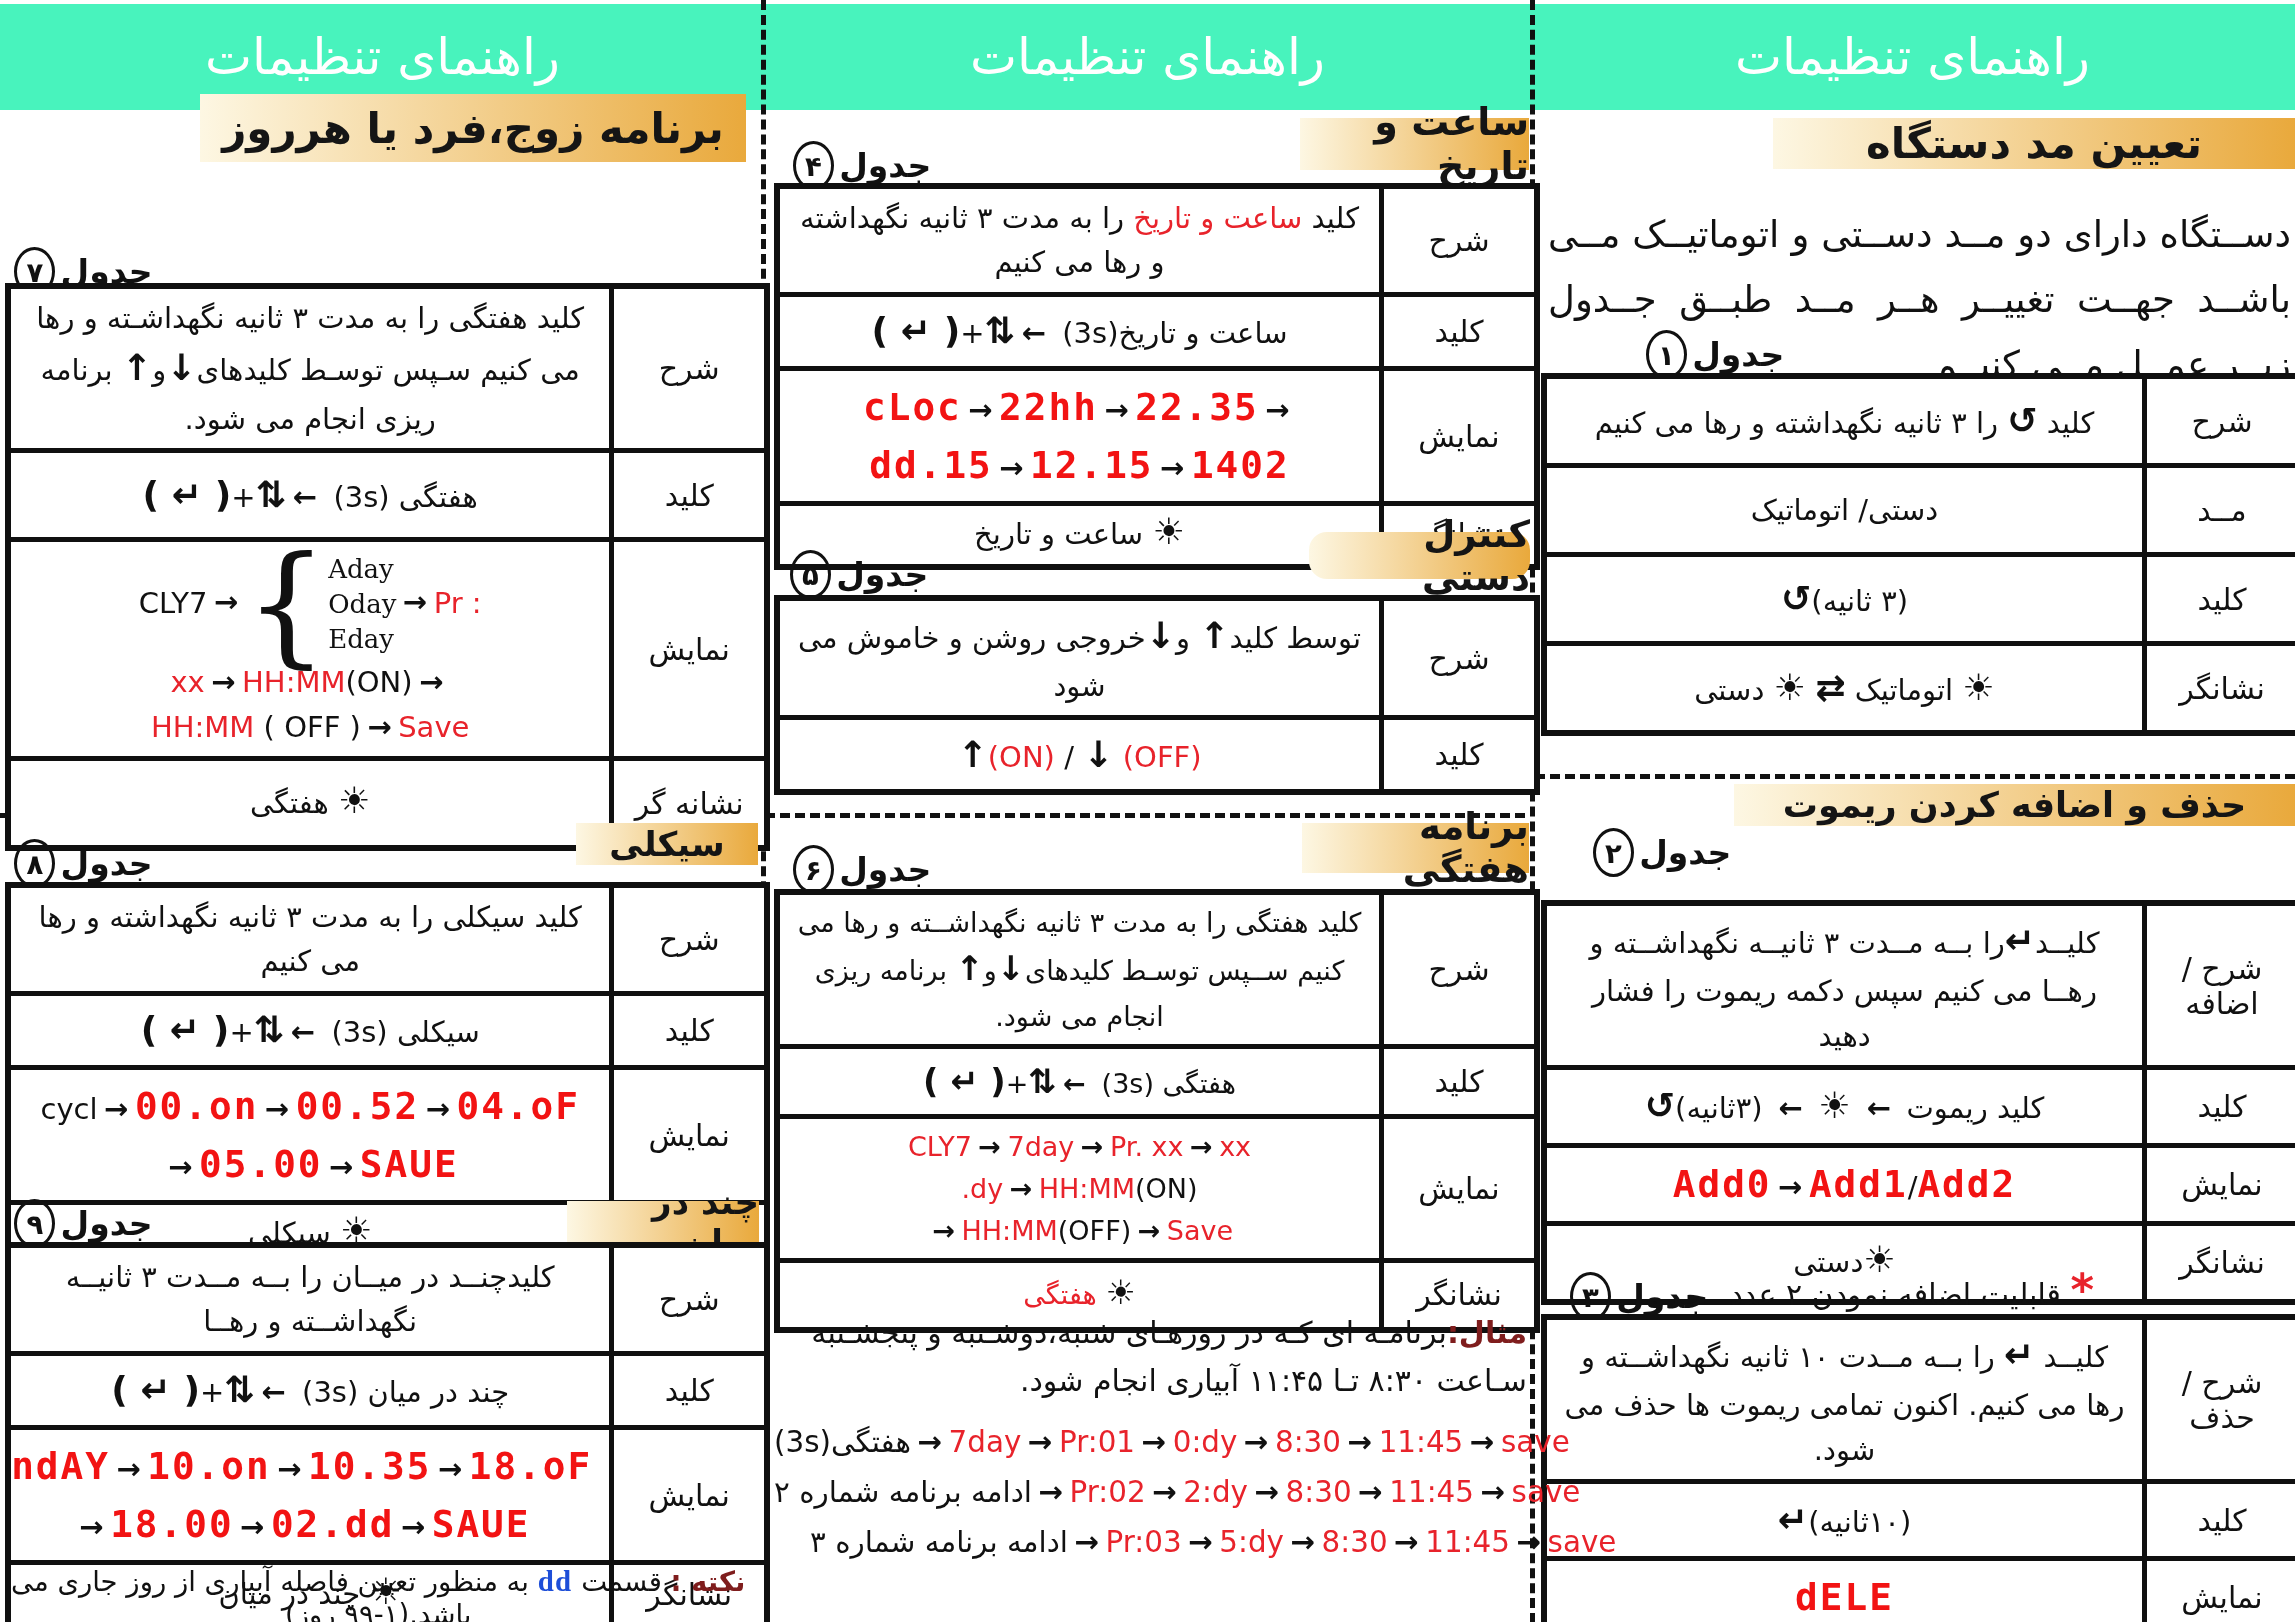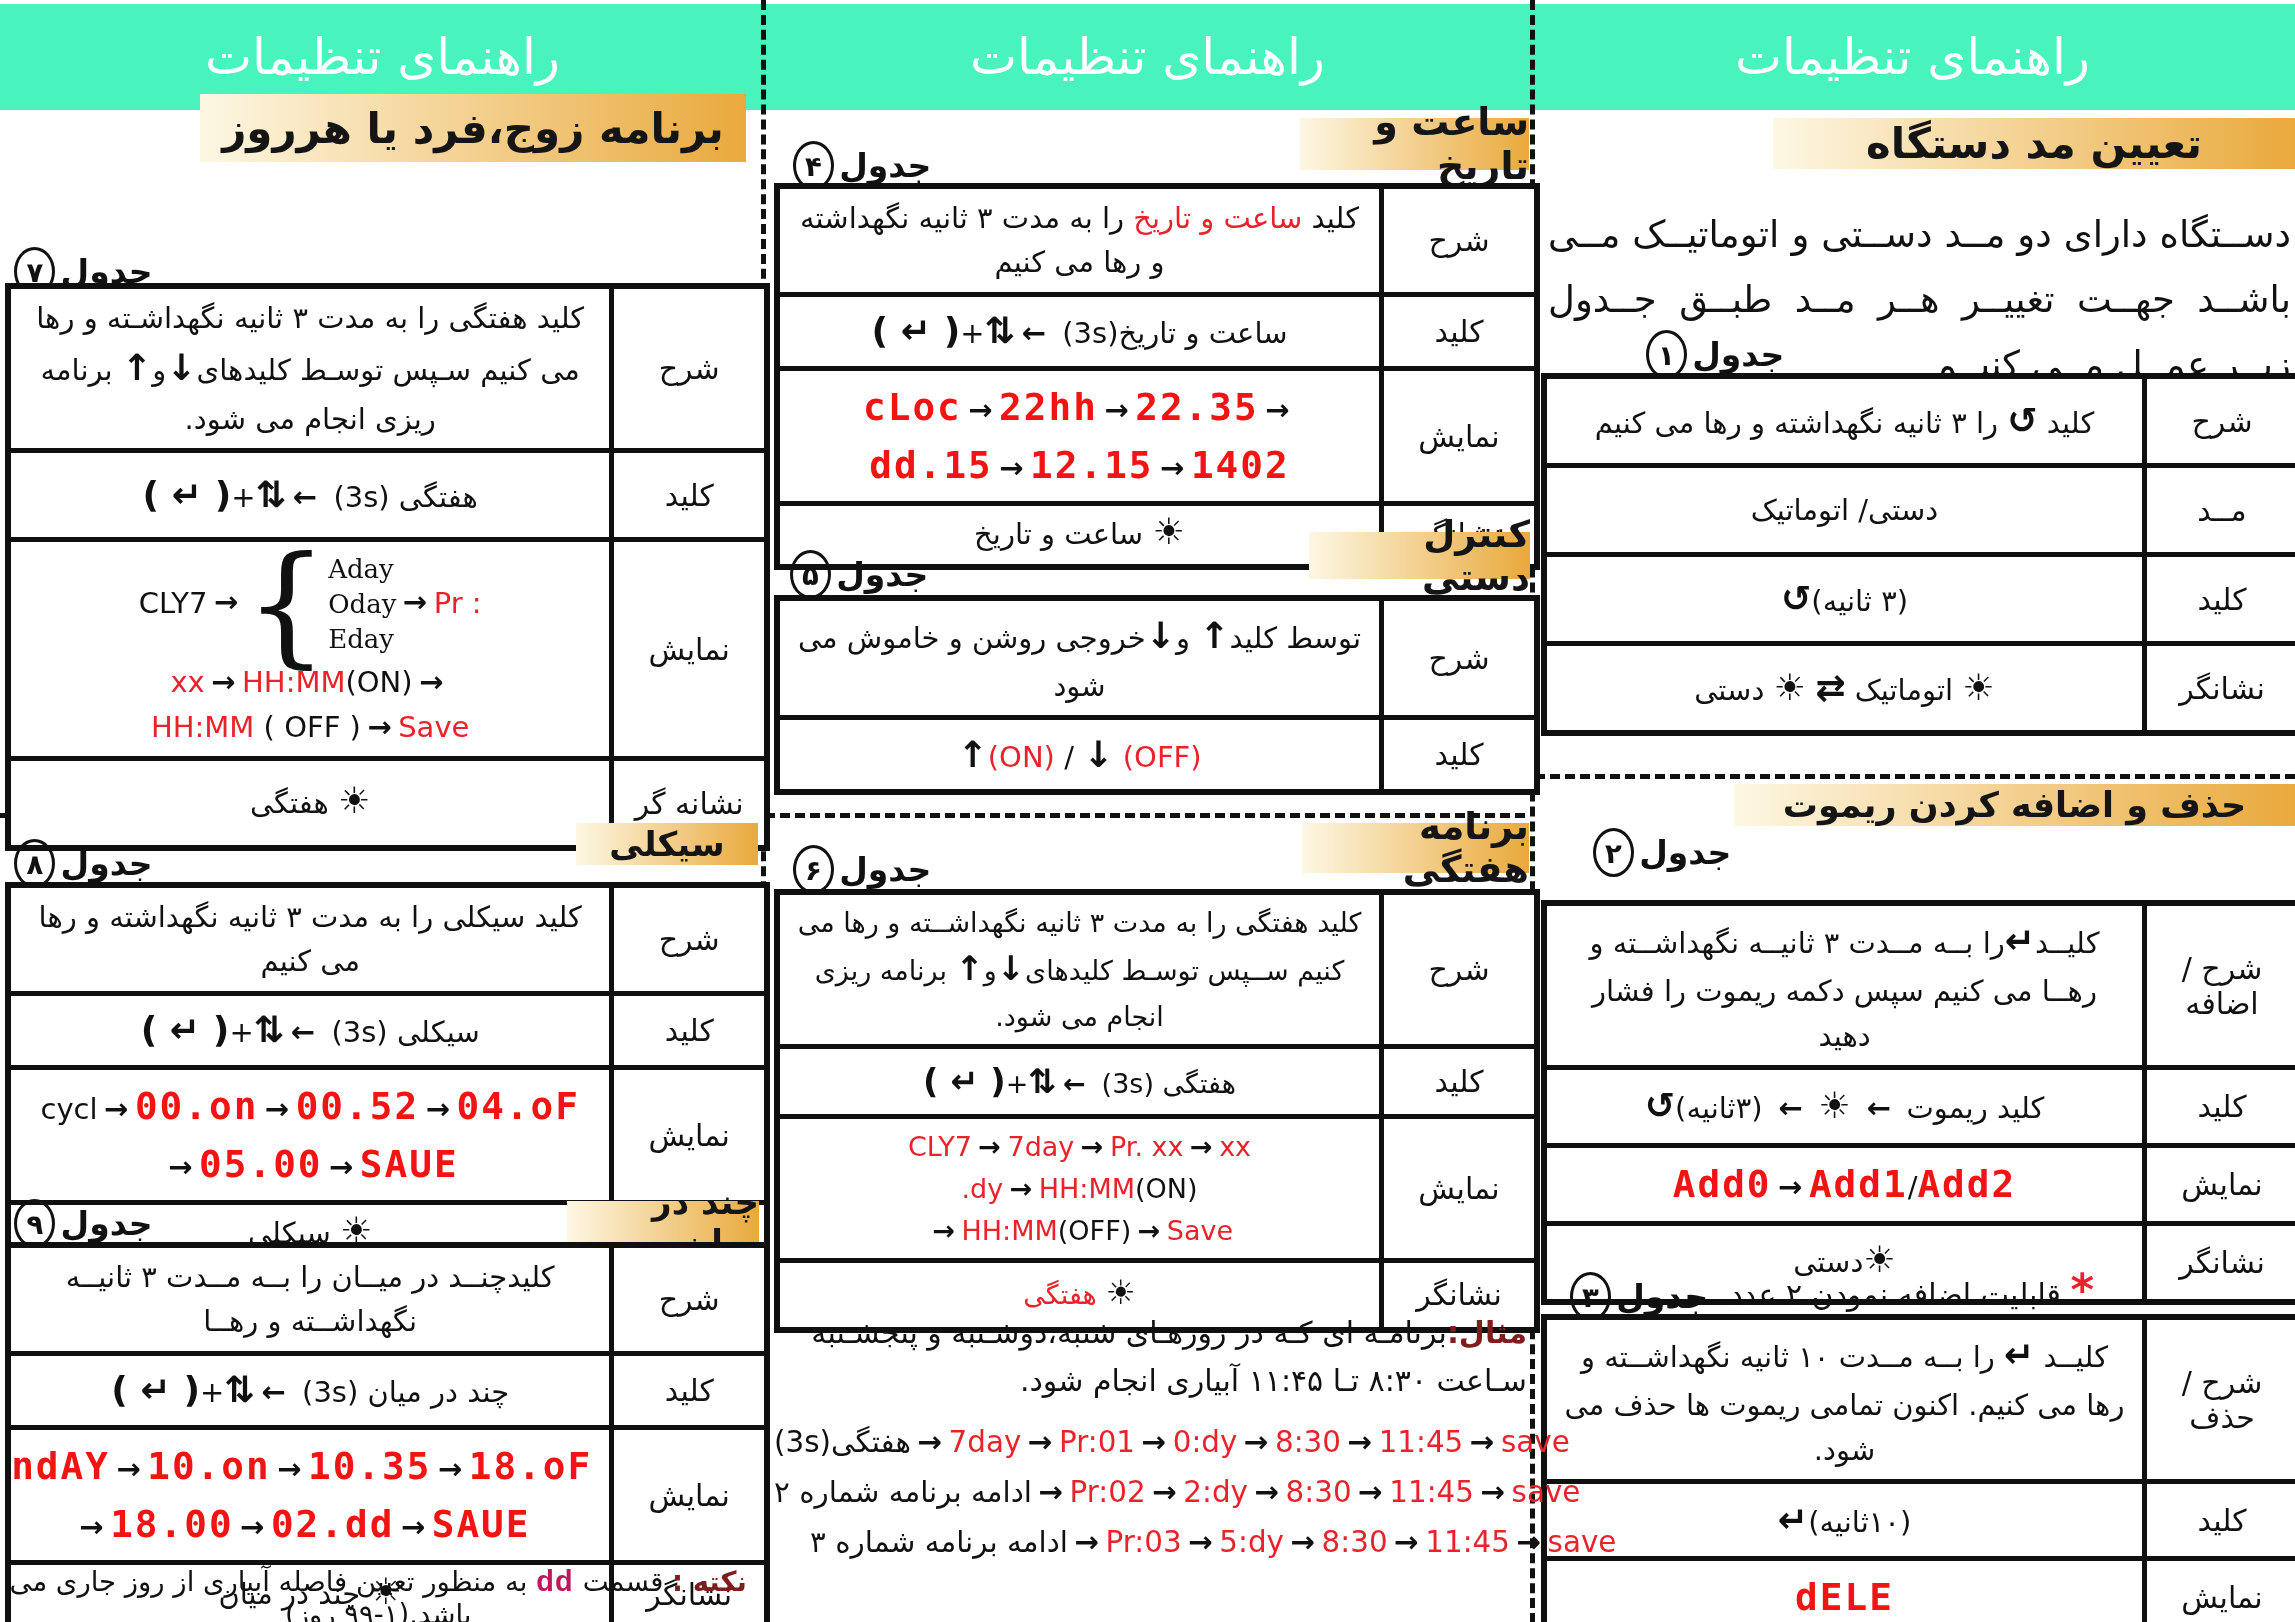--- a/index.html
+++ b/index.html
@@ -14,21 +14,21 @@
   #vsep1{left:761px;} #vsep2{left:1530px;}
   .hsep{position:absolute;height:0;border-top:5.9px dashed #111;}
   #hsepL{left:0;top:813px;width:1525px;}
   #hsepR{left:1535px;top:774px;width:760px;}
   
   .shdr{position:absolute;background:linear-gradient(to right,#fdf7e3,#e9a93c);
         display:flex;align-items:center;justify-content:center;font-weight:bold;color:#151515;}
   #h-mode{left:1773px;top:118px;width:522px;height:51px;font-size:42px;}
   #h-remote{left:1734px;top:784px;width:561px;height:42px;font-size:35px;}
   #h-clock{left:1300px;top:118px;width:229px;height:52px;font-size:38px;}
-  #h-manual{left:1309px;top:532px;width:221px;height:47px;font-size:37px;}
+  #h-manual{left:1309px;top:532px;width:221px;height:47px;font-size:37px;border-radius:18px;}
   #h-weekly{left:1302px;top:823px;width:227px;height:50px;font-size:37px;}
   #h-oddeven{left:200px;top:94px;width:546px;height:68px;font-size:42px;}
   #h-cyclic{left:576px;top:823px;width:182px;height:42px;font-size:34px;}
   #h-interval{left:567px;top:1201px;width:192px;height:42px;font-size:34px;}
   
   #p-intro{position:absolute;left:1548px;top:203px;width:743px;font-size:37px;line-height:1.75;
            text-align:justify;margin:0;}
   
   .jlabel{position:absolute;display:flex;direction:rtl;align-items:center;gap:5.2px;
           font-weight:bold;font-size:33px;}
@@ -59,21 +59,21 @@
         border-left:5.2px solid #101010;font-size:30px;text-align:center;padding:11px;}
   .tcon{flex:1;display:flex;align-items:center;padding:6.5px 17px;}
   .inner{display:block;width:100%;text-align:center;line-height:1.55;}
   .trow:first-child .inner{text-align:center;}
   
   .r{color:#e8232b;}
   .rb{color:#7f1d1d;font-weight:bold;}
   .a{color:#111;font-weight:bold;padding:0 6.5px;}
   .seg{font-family:"DejaVu Sans Mono",monospace;font-weight:bold;color:#f21313;
        letter-spacing:2px;font-size:1.3em;}
-  .segk{font-family:Liberation Sans, sans-serif;font-weight:bold;color:#be185d;
+  .segk{font-family:Liberation Serif, serif;font-weight:bold;color:#1d4ed8;
         letter-spacing:1.3px;font-size:1.05em;}
   .key{font-weight:bold;font-size:1.25em;}
   .sun{font-size:1.25em;line-height:1;}
   .suno{font-size:1.25em;line-height:1;}
   .lat{font-family:"DejaVu Sans",sans-serif;}
   .fab{font-weight:normal;text-align:center;}
   .star{color:#e8232b;font-weight:bold;font-size:1.5em;line-height:1;}
   .stackwrap{display:inline-flex;align-items:center;vertical-align:middle;}
   .brace{font-size:131px;font-weight:100;line-height:0.85;font-family:"DejaVu Serif",serif;}
   .stack{display:inline-flex;flex-direction:column;text-align:left;font-size:26px;

